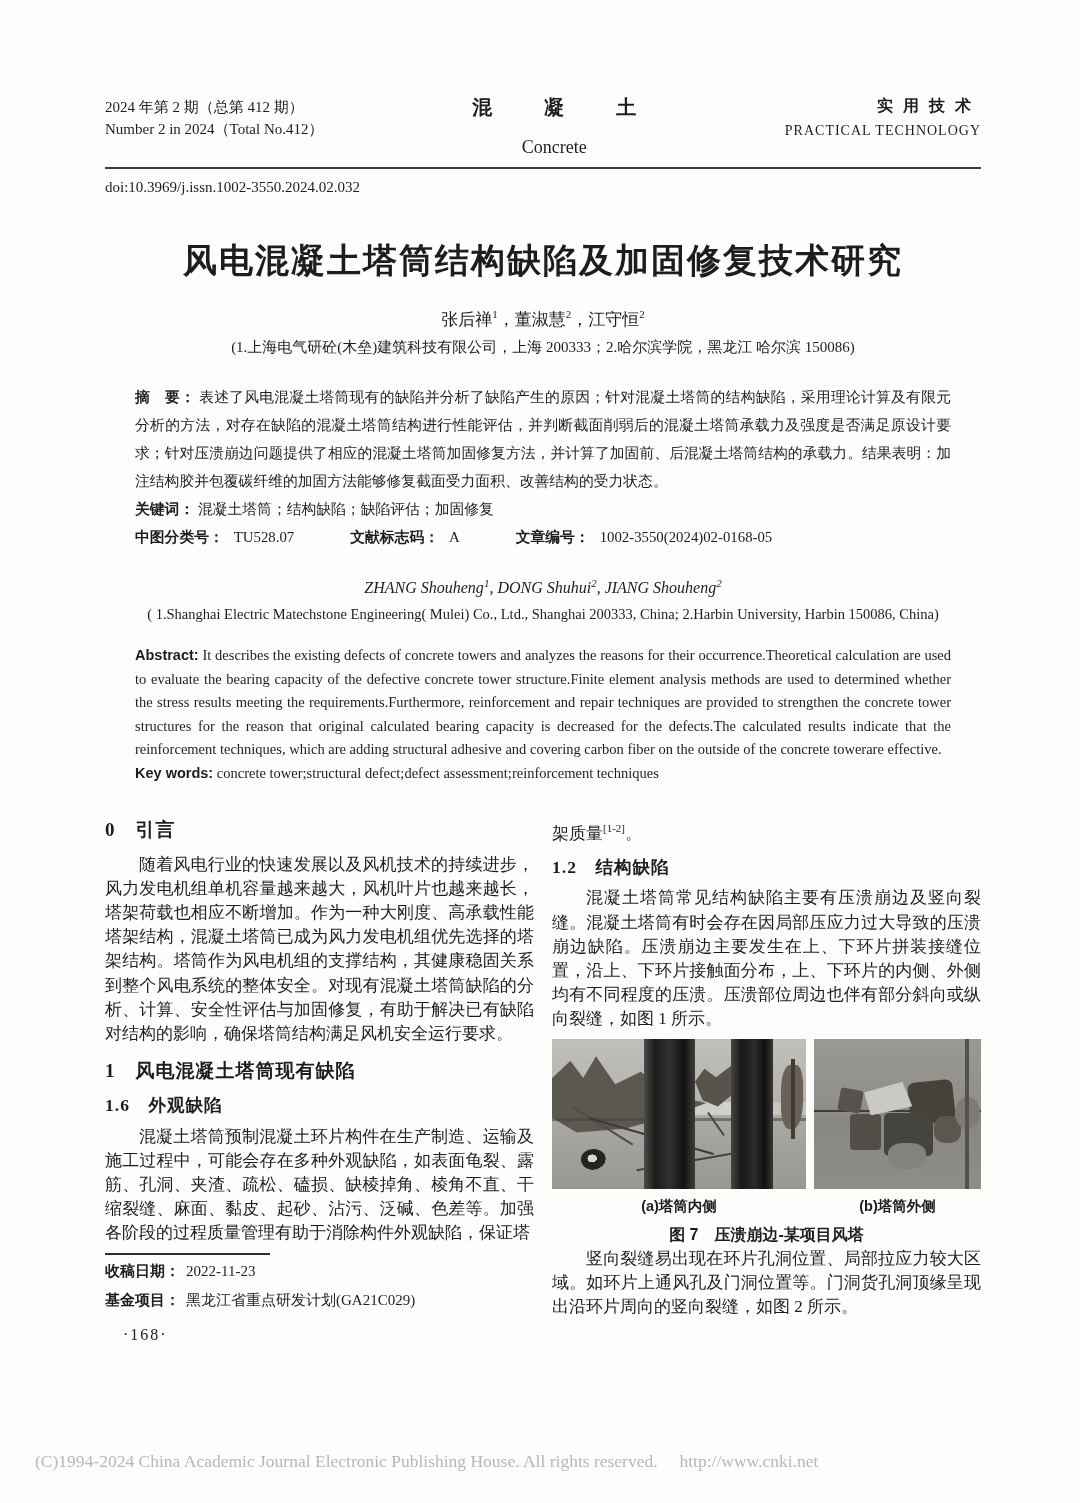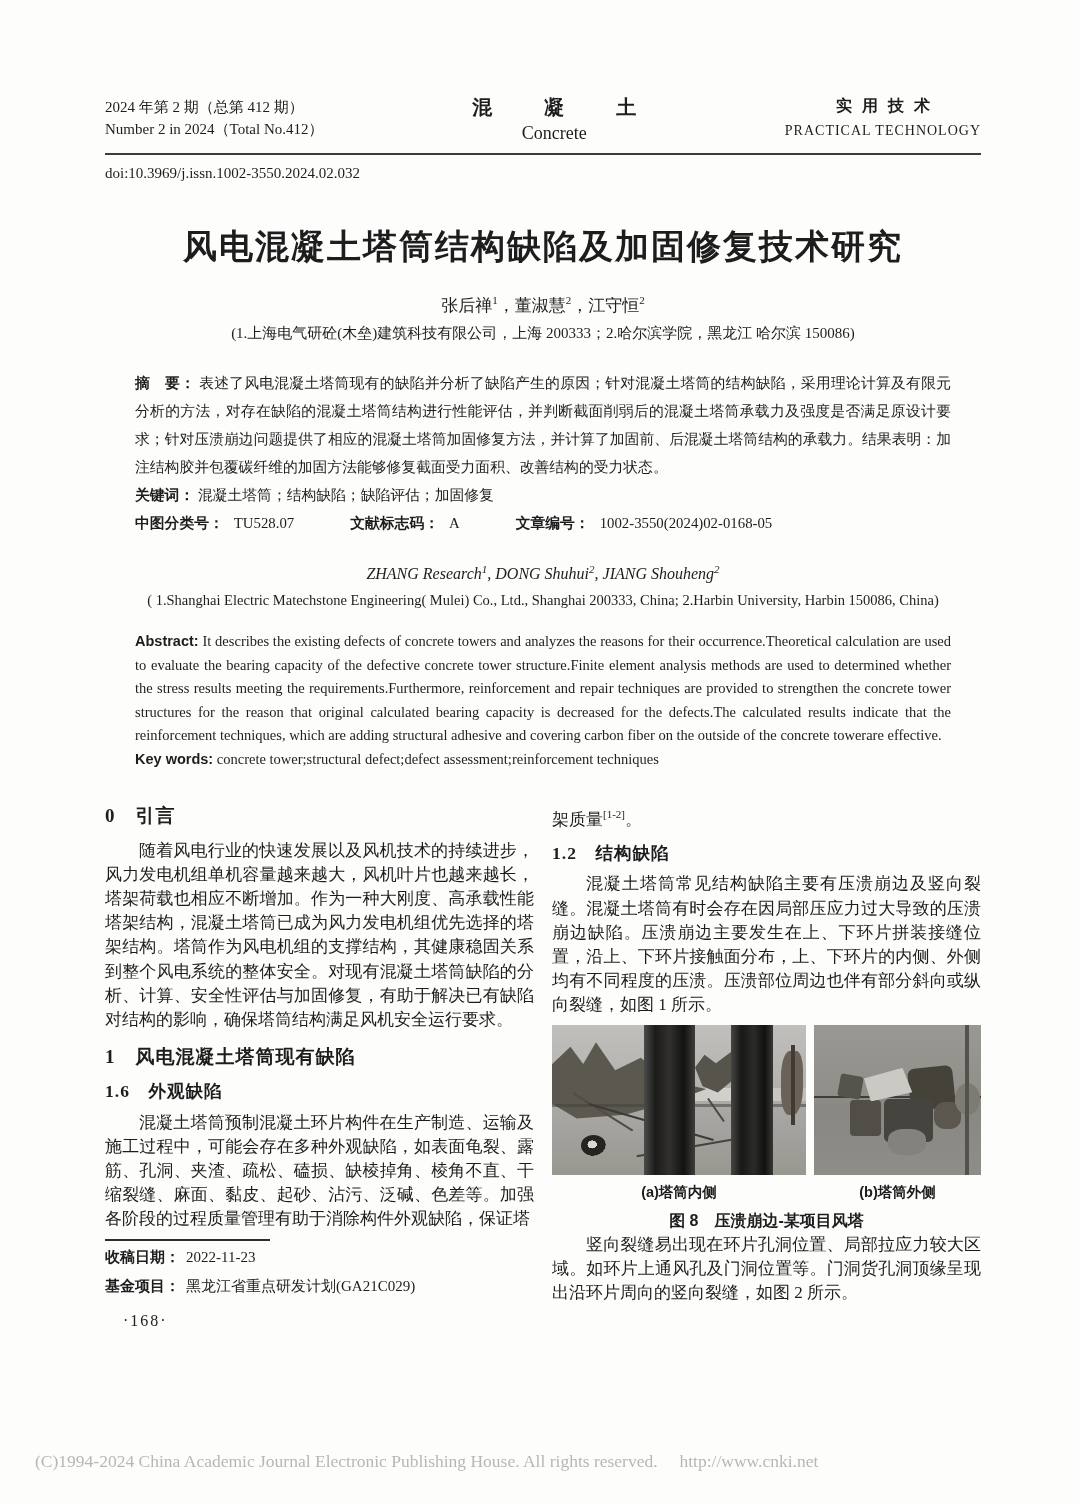--- a/index.html
+++ b/index.html
@@ -8,22 +8,22 @@
     background:#fdfdfc;color:#1d1d1d;
     font-family:"Liberation Serif","DejaVu Serif",serif;
   }
   .content{position:absolute;left:105px;top:96px;width:876px;}
   
   .journal-header{display:flex;justify-content:space-between;align-items:flex-start;
     padding-bottom:9px;border-bottom:2px solid #3c3c3c;}
   .jh-left{font-size:15px;line-height:22px;white-space:nowrap;}
   .jh-center{text-align:center;margin-top:-2px;}
   .jh-name-cn{font-size:20px;font-weight:bold;letter-spacing:52px;text-indent:52px;white-space:nowrap;}
-  .jh-name-en{font-size:18px;margin-top:2px;}
-  .jh-right{text-align:center;}
+  .jh-name-en{font-size:18px;margin-top:16px;}
+  .jh-right{text-align:right;}
   .jh-sec-cn{font-size:16px;font-weight:bold;letter-spacing:10px;text-indent:10px;white-space:nowrap;}
   .jh-sec-en{font-size:14px;margin-top:6px;letter-spacing:1px;white-space:nowrap;}
   .doi{font-size:15px;margin-top:10px;}
   
   .title-cn{margin:42px 0 0;text-align:center;font-size:34px;letter-spacing:2px;
     font-family:"Liberation Sans","DejaVu Sans",sans-serif;font-weight:bold;}
   .authors-cn{margin-top:24px;text-align:center;font-size:17px;}
   .authors-cn sup,.authors-en sup{font-size:11px;}
   .affil-cn{margin-top:7px;text-align:center;font-size:15px;}
   
@@ -141,21 +141,21 @@
   </div>
 
   <div class="clcline">
     <span class="seg"><span class="blabel">中图分类号：</span><span>TU528.07</span></span>
     <span class="seg"><span class="blabel">文献标志码：</span><span>A</span></span>
     <span class="seg"><span class="blabel">文章编号：</span><span>1002-3550(2024)02-0168-05</span></span>
   </div>
 
 
   <div class="authors-en">
-    <span>ZHANG Research</span><sup>1</sup><span>, DONG Shuhui</span><sup>2</sup><span>, JIANG Shouheng</span><sup>2</sup>
+    <span>ZHANG Shouheng</span><sup>1</sup><span>, DONG Shuhui</span><sup>2</sup><span>, JIANG Shouheng</span><sup>2</sup>
   </div>
 
   <div class="affil-en">( 1.Shanghai Electric Matechstone Engineering( Mulei) Co., Ltd., Shanghai 200333, China; 2.Harbin University, Harbin 150086, China)</div>
 
   <div class="absblock-en">
     <span class="blabel">Abstract:</span>
     <span>It describes the existing defects of concrete towers and analyzes the reasons for their occurrence.Theoretical calculation are used to evaluate the bearing capacity of the defective concrete tower structure.Finite element analysis methods are used to determined whether the stress results meeting the requirements.Furthermore, reinforcement and repair techniques are provided to strengthen the concrete tower structures for the reason that original calculated bearing capacity is decreased for the defects.The calculated results indicate that the reinforcement techniques, which are adding structural adhesive and covering carbon fiber on the outside of the concrete towerare effective.</span>
   </div>
 
   <div class="kwline-en">
@@ -213,21 +213,21 @@
             <div class="pb-faint"></div>
             <div class="pb-bottomlight"></div>
             <div class="pb-light"></div>
             <div class="pb-bar"></div>
           </div>
         </div>
         <div class="fig-labels">
           <div class="fig-label-a">(a)塔筒内侧</div>
           <div class="fig-label-b">(b)塔筒外侧</div>
         </div>
-        <div class="fig-caption">图 8　压溃崩边-某项目风塔</div>
+        <div class="fig-caption">图 7　压溃崩边-某项目风塔</div>
       </div>
 
       <p>竖向裂缝易出现在环片孔洞位置、局部拉应力较大区域。如环片上通风孔及门洞位置等。门洞货孔洞顶缘呈现出沿环片周向的竖向裂缝，如图 2 所示。</p>
     </div>
 
   </div>
 </div>
 
 <div class="copyright">(C)1994-2024 China Academic Journal Electronic Publishing House. All rights reserved.　 http://www.cnki.net</div>
 

